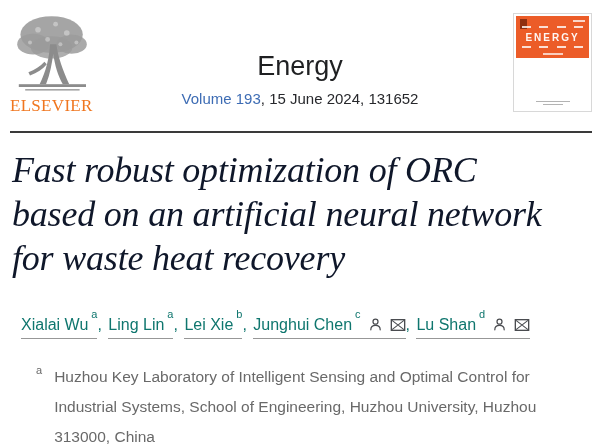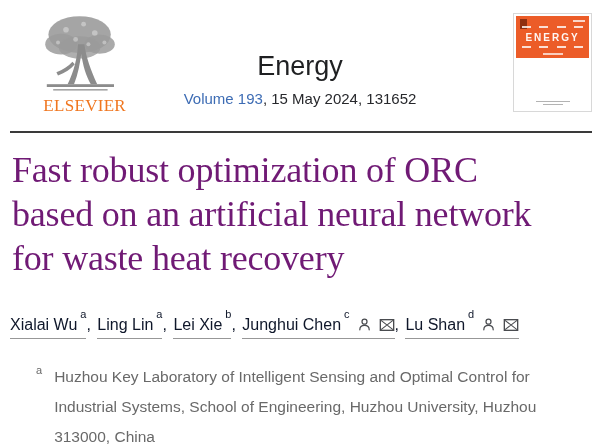--- a/index.html
+++ b/index.html
@@ -4,21 +4,21 @@
 <style>
   html, body { margin: 0; padding: 0; background: #ffffff; }
   body {
     width: 600px; height: 446px; position: relative; overflow: hidden;
     font-family: "Liberation Sans", sans-serif;
     -webkit-font-smoothing: antialiased;
   }
   .page { position: absolute; inset: 0; }
 
   
-  .logo { position: absolute; left: 10px; top: 12px; width: 88px; text-align: right; margin-left: 28px; }
+  .logo { position: absolute; left: 10px; top: 12px; width: 88px; text-align: left; }
   .logo-tree { display: block; margin: 0 auto; }
   .logo-wordmark {
     display: block; margin-top: 2px;
     font-family: "Liberation Serif", serif;
     font-size: 17px; font-weight: 500; letter-spacing: 0.3px;
     color: #f0761f; white-space: nowrap;
   }
 
   .head-center {
     position: absolute; left: 110px; right: 110px; top: 52px; text-align: center;
@@ -52,27 +52,28 @@
   .cover-bottom-lines i { display: block; margin: 2px auto 0; background: #b3b3b3; height: 1px; }
   .cover-bottom-lines i:nth-child(1) { width: 34px; }
   .cover-bottom-lines i:nth-child(2) { width: 20px; }
 
   .divider { position: absolute; left: 10px; right: 8px; top: 131px; height: 2px; background: #3a3a3a; }
 
   
   .article-title {
     position: absolute; left: 12px; top: 148px; width: 545px;
     font-family: "Liberation Serif", serif;
-    font-size: 36px; line-height: 44px; color: #701a75; font-weight: 400;
+    font-size: 36px; line-height: 44px; color: #0f172a; font-weight: 400;
     letter-spacing: -0.2px;
+    font-style: italic;
   }
 
   .authors {
-    position: absolute; left: 10px; top: 314px; right: 4px;
-    font-size: 16px; color: #0f172a; white-space: nowrap;
+    position: absolute; left: 21px; top: 314px; right: 4px;
+    font-size: 16px; color: #0f766e; white-space: nowrap;
   }
   .author-link {
     display: inline-block; padding-bottom: 4px;
     border-bottom: 1px solid #979797; cursor: pointer;
   }
   .author-sup { font-size: 11px; position: relative; top: -6px; margin-left: 3px; }
   .author-sep { margin-right: 2px; }
   .a-icon { display: inline-block; vertical-align: -2px; margin-left: 7px; cursor: pointer; }
 
   .affiliation {
@@ -107,21 +108,21 @@
       <path fill="#8c8c8c" d="M45 40 C44 58 40 74 32 90 L40 90 C45 78 47.5 64 49 52 C51 66 55 80 61 90 L69 90 C61 72 55 56 53 40 Z"></path>
       <path fill="#8c8c8c" d="M38 62 C33 68 26 72 18 75 L20 79 C29 76 36 71 41 65 Z"></path>
       <rect x="6" y="90" width="84" height="3.5" fill="#8c8c8c"></rect>
       <rect x="14" y="96" width="68" height="2" fill="#a5a5a5"></rect>
     </svg>
     <span class="logo-wordmark">ELSEVIER</span>
   </div>
 
   <div class="head-center">
     <div class="journal-name">Energy</div>
-    <div class="issue-line"><span class="volume-link">Volume 193</span><span>, 15 May 2024, 131652</span></div>
+    <div class="issue-line"><span class="volume-link">Volume 193</span><span>, 15 June 2024, 131652</span></div>
   </div>
 
   <div class="cover">
     <div class="cover-orange">
       <i class="cover-mark-tl"></i>
       <i class="cover-mark-tr"></i>
       <div class="cover-dashrow" style="top:10px">
         <span></span>
           <span></span>
           <span></span>

